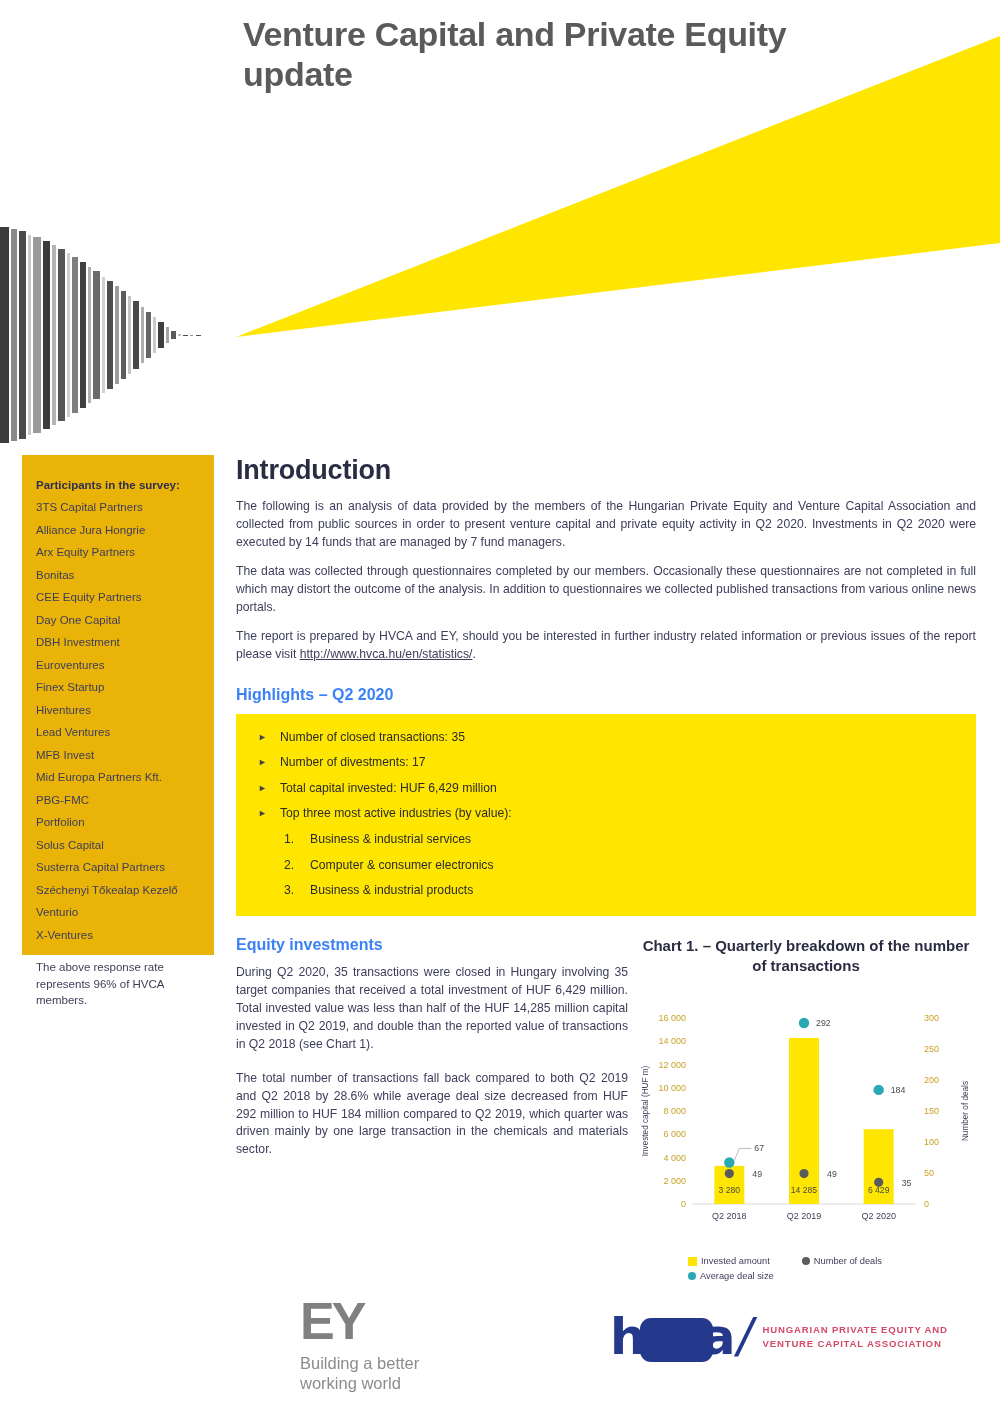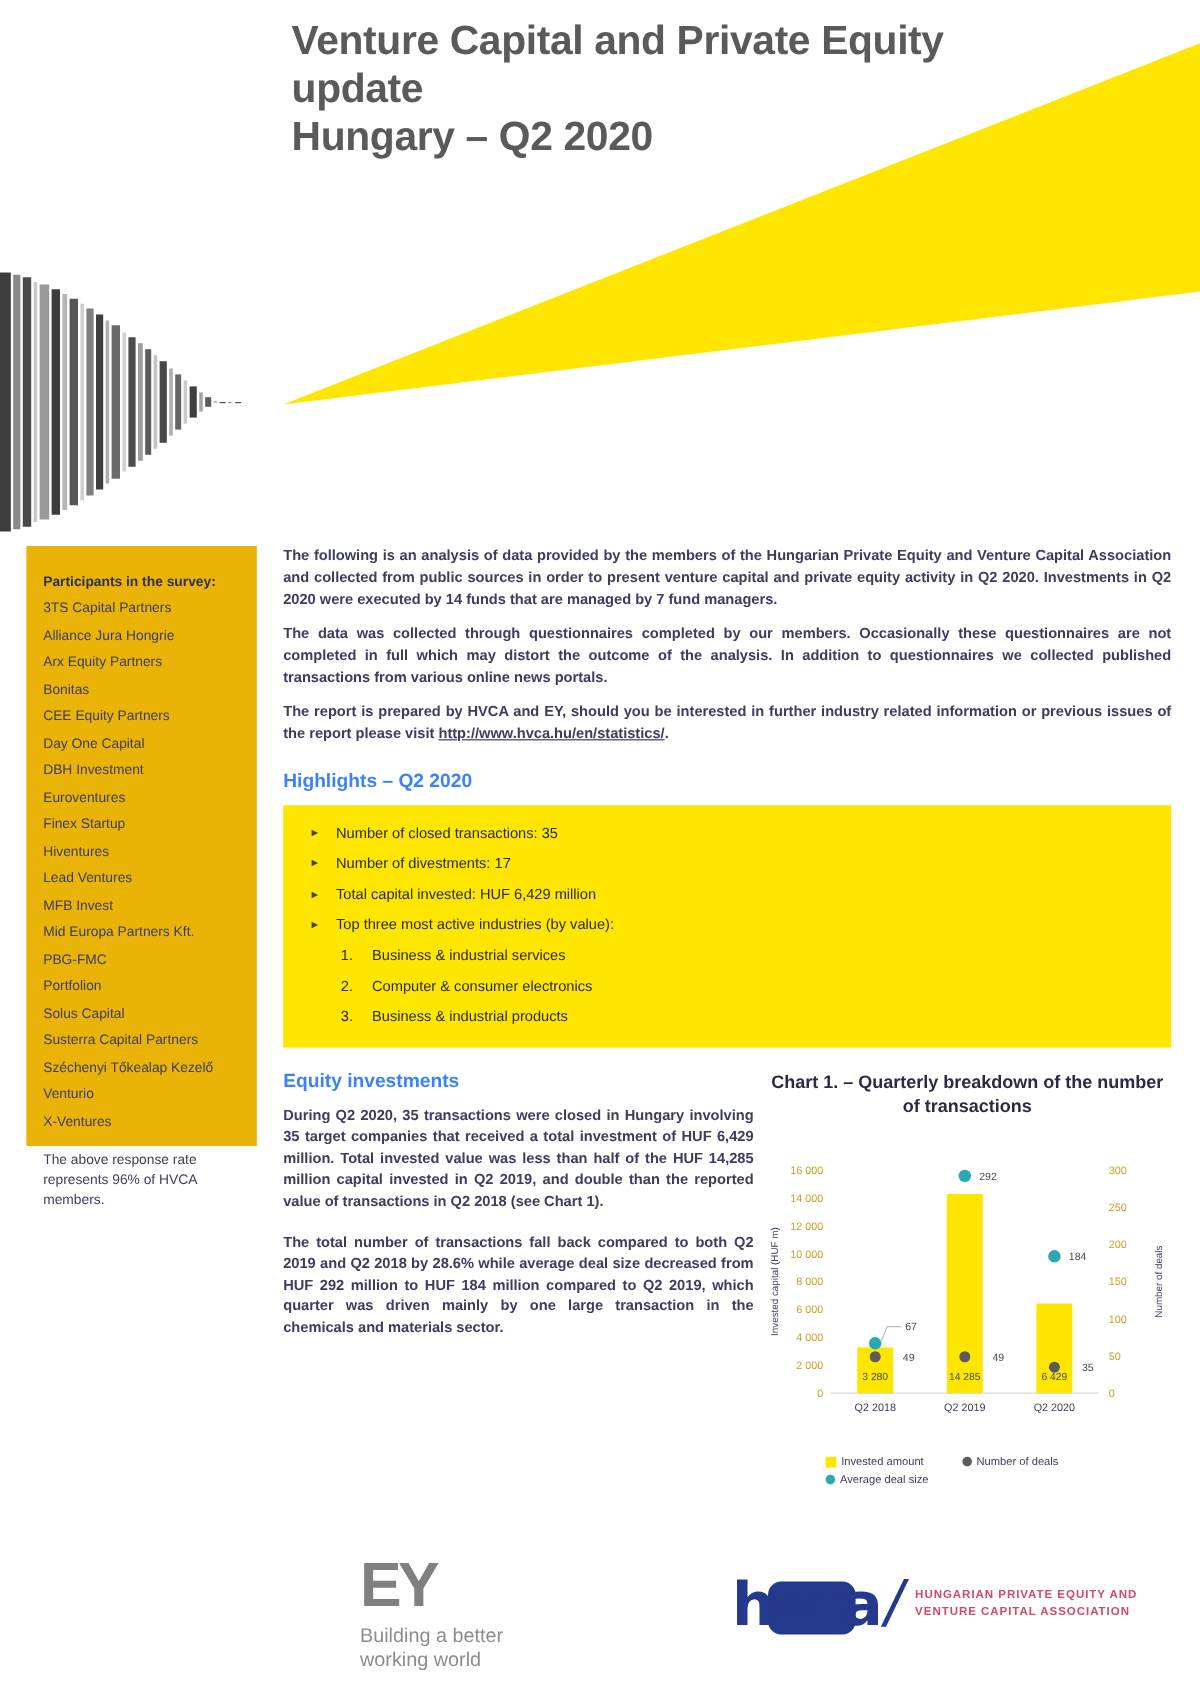--- a/index.html
+++ b/index.html
@@ -37,21 +37,21 @@
   h2.sec {
     font-size: 27px; font-weight: bold; color: #2b2b44;
     margin: 0 0 12px 0; letter-spacing: -0.2px;
   }
   h3.sec {
     font-size: 16px; font-weight: bold; color: #3b82f6;
     margin: 0 0 10px 0;
   }
   p.body {
     font-size: 12.2px; color: #3d3d5c; line-height: 1.47;
-    text-align: justify; margin-bottom: 11px; font-weight: bold;
+    text-align: justify; margin-bottom: 11px;
   }
   p.body a { color: #3d3d5c; text-decoration: underline; }
 
   
   .hl-wrap { margin-top: 22px; }
   .hl-box { background: #ffe600; padding: 16px 18px 18px 18px; width: 740px; }
   .hl-row { display: flex; align-items: flex-start; font-size: 12.2px; color: #2b2b2b; margin-bottom: 11px; line-height: 1.2; }
   .hl-bullet { width: 26px; flex: 0 0 26px; color: #444; font-size: 9px; padding-top: 2px; text-align: left; padding-left: 4px; }
   .hl-sub { display: flex; font-size: 12.2px; color: #2b2b2b; margin-bottom: 11px; line-height: 1.2; padding-left: 30px; }
   .hl-num { width: 26px; flex: 0 0 26px; }
@@ -124,21 +124,20 @@
         <polygon points="178,109 181,109 181,111 178,111" fill="#c0c0c0"></polygon>
         <polygon points="183,110 188,110 188,111 183,111" fill="#4d4d4d"></polygon>
         <polygon points="190,110 193,110 193,111 190,111" fill="#999"></polygon>
         <polygon points="196,110 201,110 201,111 196,111" fill="#555"></polygon>
       </g>
     </svg>
 
     <div class="title-block">
       <span class="title-line">Venture Capital and Private Equity</span>
       <span class="title-line">update</span>
-      <span class="title-line">Hungary – Q2 2020</span>
     </div>
   </div>
 
   <div class="sidebar">
     <div class="sb-title">Participants in the survey:</div>
     <div>
       <div class="sb-item">3TS Capital Partners</div>
       <div class="sb-item">Alliance Jura Hongrie</div>
       <div class="sb-item">Arx Equity Partners</div>
       <div class="sb-item">Bonitas</div>
@@ -157,20 +156,21 @@
       <div class="sb-item">Susterra Capital Partners</div>
       <div class="sb-item">Széchenyi Tőkealap Kezelő</div>
       <div class="sb-item">Venturio</div>
       <div class="sb-item">X-Ventures</div>
     </div>
     <div class="sb-note">The above response rate represents 96% of HVCA members.</div>
   </div>
 
   <div class="main">
 
+    <h2 class="sec">Introduction</h2>
     <p class="body">The following is an analysis of data provided by the members of the Hungarian Private Equity and Venture Capital Association and collected from public sources in order to present venture capital and private equity activity in Q2 2020. Investments in Q2 2020 were executed by 14 funds that are managed by 7 fund managers.</p>
     <p class="body">The data was collected through questionnaires completed by our members. Occasionally these questionnaires are not completed in full which may distort the outcome of the analysis. In addition to questionnaires we collected published transactions from various online news portals.</p>
     <p class="body"><span>The report is prepared by HVCA and EY, should you be interested in further industry related information or previous issues of the report please visit </span><a href="#">http://www.hvca.hu/en/statistics/</a><span>.</span></p>
 
     <div class="hl-wrap">
       <h3 class="sec">Highlights – Q2 2020</h3>
       <div class="hl-box">
         <div class="hl-row">
           <span class="hl-bullet">►</span>
           <span>Number of closed transactions: 35</span>

